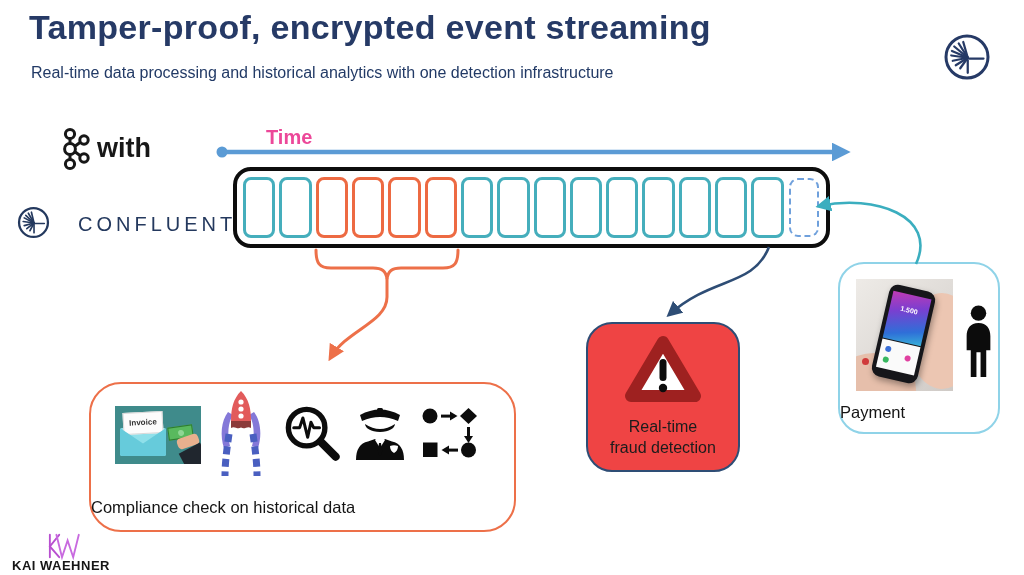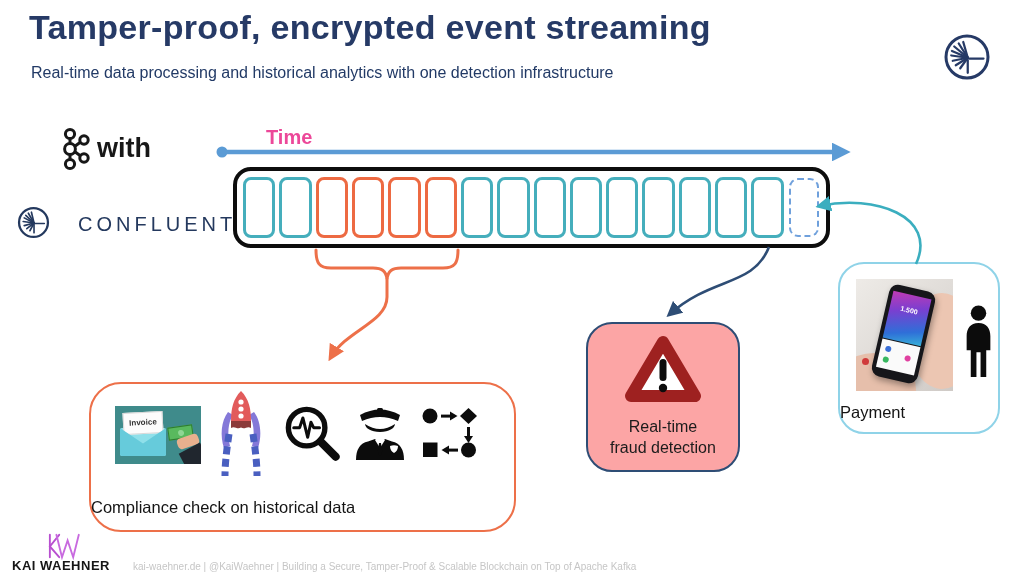--- a/index.html
+++ b/index.html
@@ -48,21 +48,21 @@
   .inv-bill { position:absolute; left:53px; top:20px; width:25px; height:13px; background:#59B95E;
               border:1px solid #2E7D32; transform:rotate(-8deg); }
   .inv-bill::after { content:""; position:absolute; left:9px; top:2.5px; width:6px; height:6px;
                      border-radius:50%; background:#8FD694; }
   .inv-hand { position:absolute; left:62px; top:30px; width:22px; height:11px; background:#E8B08E;
               border-radius:4px; transform:rotate(-18deg); }
   .inv-sleeve { position:absolute; right:-5px; bottom:-3px; width:24px; height:20px; background:#20262e;
                 transform:rotate(-28deg); }
   
   .fraud-box { position:absolute; left:586px; top:322px; width:154px; height:150px;
-               border:2px solid #2E4D75; border-radius:26px; background:#fca5a5; }
+               border:2px solid #2E4D75; border-radius:26px; background:#ef4444; }
   .fraud-tri { position:absolute; left:50%; top:9px; transform:translateX(-50%); }
   .fraud-label { position:absolute; left:0; bottom:11px; width:100%; text-align:center;
                  font-size:16px; line-height:1.3; font-weight:500; color:#1c1c1c; }
   
   .payment-box { position:absolute; left:838px; top:262px; width:162px; height:172px;
                  border:2px solid #8FD3E8; border-radius:26px; background:#fff; }
   .photo { position:absolute; left:16px; top:15px; width:97px; height:112px; overflow:hidden;
            background:linear-gradient(135deg,#eeebe7 0%,#dedad6 55%,#cfcac6 100%); }
   .ph-hand-r { position:absolute; right:-22px; top:14px; width:66px; height:96px; background:#ecc6b2; border-radius:50%; }
   .ph-hand-l { position:absolute; left:-24px; bottom:-34px; width:84px; height:72px; background:#e6bfab; border-radius:50%; }
@@ -290,15 +290,14 @@
   <svg class="kw-logo" width="40" height="28" viewBox="0 0 42 30">
     <g fill="none" stroke="#B84FD0" stroke-width="2" stroke-linecap="round">
       <path d="M8,3 L8,27"></path>
         <path d="M18,3 L8,15.5 L18,27"></path>
     </g>
     <g fill="none" stroke="#C86ADF" stroke-width="2" stroke-linecap="round">
       <path d="M15,3 L21,27 L27,9 L33,27 L39,3"></path>
     </g>
   </svg>
   <div class="kw-name">KAI WAEHNER</div>
-  <div class="credit">kai-waehner.de | @KaiWaehner | Building a Secure, Tamper-Proof &amp; Scalable Blockchain on Top of Apache Kafka</div>
 
 </div>
 
 </body></html>

